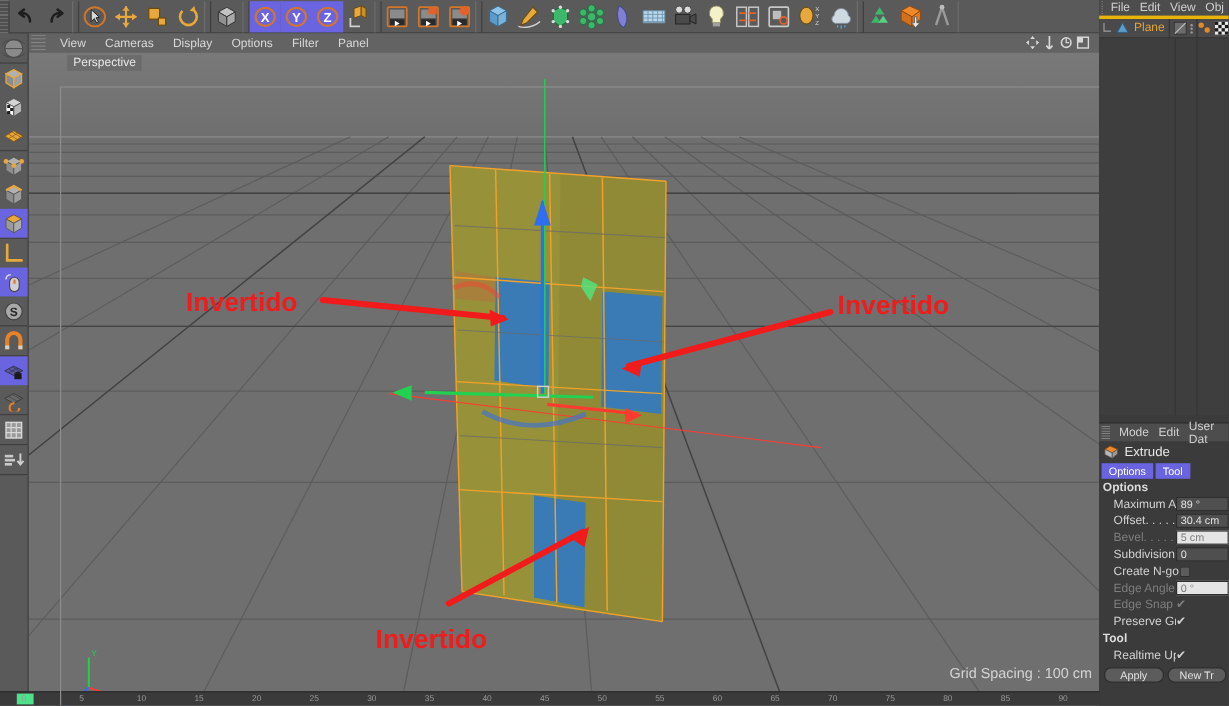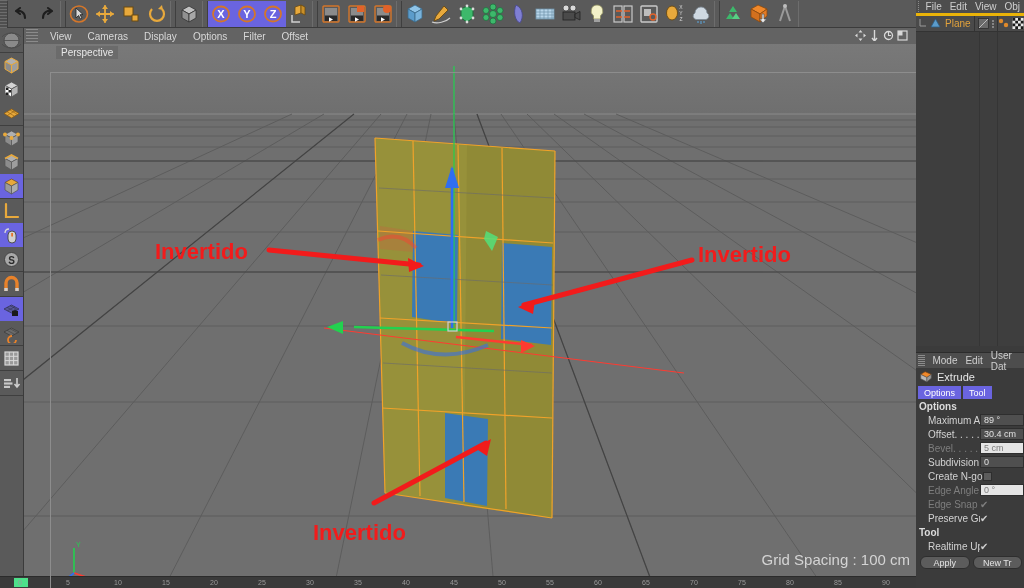--- a/index.html
+++ b/index.html
@@ -36,21 +36,21 @@
   .vmenu { position:absolute; left:0; top:0; width:892px; height:16px;
     background:#636363; display:flex; align-items:center; font-size:10px;
     color:#d8d8d8; z-index:30; }
   .vmenu .grip { width:12px; height:14px; margin:0 4px 0 2px; background:
     repeating-linear-gradient(to bottom,#8b8b8b 0 1px,transparent 1px 3px);
     background-size:100% 3px; }
   .vmenu span.mi { padding:0 8px; cursor:default; }
   .vtag { position:absolute; left:32px; top:18px; font-size:10px; color:#e8e8e8;
     background:#6b6b6b; padding:1px 5px; z-index:30; }
   .vnav { position:absolute; right:8px; top:2px; z-index:30; display:flex; gap:3px; }
-  .gridspace { position:absolute; right:6px; bottom:20px; font-size:15px;
+  .gridspace { position:absolute; right:6px; bottom:20px; font-size:12px;
     color:#d4d4d4; z-index:30; }
   .vpborder { position:absolute; left:26px; top:44px; width:888px; height:528px;
     border:1px solid #8d8d8d; pointer-events:none; z-index:25;}
 
   .wm { position:absolute; left:36px; top:338px; font-size:29px; font-weight:bold;
     color:#fff; z-index:26; letter-spacing:-0.5px;
     text-shadow:1px 1px 2px rgba(0,0,0,.45); }
 
   .anno { position:absolute; color:#f21b1b; font-size:22px; font-weight:bold;
     z-index:27; white-space:nowrap; }
@@ -646,21 +646,21 @@
 
     <div class="vpborder"></div>
 
     <div class="vmenu">
       <div class="grip"></div>
       <span class="mi">View</span>
       <span class="mi">Cameras</span>
       <span class="mi">Display</span>
       <span class="mi">Options</span>
       <span class="mi">Filter</span>
-      <span class="mi">Offset</span>
+      <span class="mi">Panel</span>
       <div class="vnav">
         <svg width="11" height="11" viewBox="0 0 11 11">
             <path d="M5.5 0 l2 2.5h-4z M5.5 11 l2 -2.5h-4z M0 5.5 l2.5 -2v4z M11 5.5 l-2.5 -2v4z" fill="#d8d8d8"></path>
           </svg>
         <svg width="11" height="11" viewBox="0 0 11 11">
             <path d="M5.5 0 v11 M3 8 l2.5 3 l2.5 -3" stroke="#d8d8d8" stroke-width="1.4" fill="none"></path>
           </svg>
         <svg width="11" height="11" viewBox="0 0 11 11">
             <circle cx="5.5" cy="5.5" r="4" fill="none" stroke="#d8d8d8" stroke-width="1.3"></circle>
             <path d="M5.5 2 v3.5 h2.5" stroke="#d8d8d8" stroke-width="1.1" fill="none"></path>

